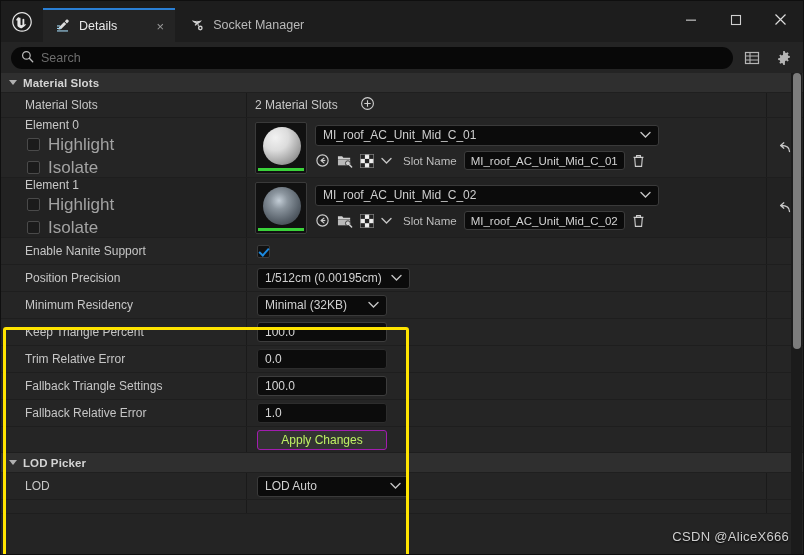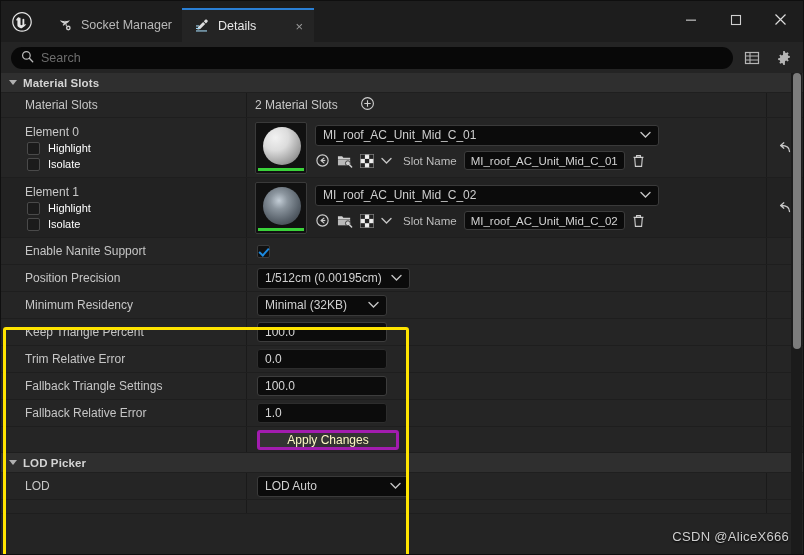--- a/index.html
+++ b/index.html
@@ -216,21 +216,21 @@
   }
   .chk.checked::after {
     content: "";
     position: absolute;
     left: 3px; top: 0px;
     width: 4px; height: 8px;
     border: solid #1c8ae0;
     border-width: 0 2px 2px 0;
     transform: rotate(42deg);
   }
-  .chk-label { font-size: 11px; color: #ffffff; }
+  .chk-label { font-size: 17px; color: #a3a3a3; }
 
   
   .mat-cell { display: flex; align-items: center; gap: 8px; width: 100%; padding: 5px 0; }
   .thumb {
     width: 52px; height: 52px;
     background: #111;
     border: 1px solid #3a3a3a;
     box-sizing: border-box;
     position: relative;
     border-radius: 2px;
@@ -308,29 +308,29 @@
     width: 130px;
     display: flex;
     align-items: center;
     padding: 0 7px;
     box-sizing: border-box;
     font-size: 12px;
     color: #d6d6d6;
   }
   .btn-disabled {
     background: #333333;
-    border: 3px solid #a21caf;
+    border: 1px solid #a21caf;
     border-radius: 3px;
     height: 20px;
-    width: 142px;
+    width: 130px;
     display: flex;
     align-items: center;
     justify-content: center;
     font-size: 12px;
-    color: #fef9c3;
+    color: #bef264;
     box-sizing: border-box;
   }
 
   
   .hl-box {
     position: absolute;
     left: 2px;
     top: 254px;
     width: 406px;
     height: 241px;
@@ -376,44 +376,44 @@
 <body>
 
 <div id="app">
 
   <div class="titlebar">
     <div class="ue-logo">
       <svg width="22" height="22" viewBox="0 0 24 24">
         <path fill="#e6e6e6" d="M12 1.2C6.1 1.2 1.3 6 1.3 11.9S6.1 22.6 12 22.6s10.7-4.8 10.7-10.7S17.9 1.2 12 1.2zm0 1.3c5.2 0 9.4 4.2 9.4 9.4S17.2 21.3 12 21.3 2.6 17.1 2.6 11.9 6.8 2.5 12 2.5z"></path>
         <path fill="#e6e6e6" d="M8.6 6.6c-1.4.6-2.6 1.9-3.1 3.4-.2.6.3.5.6.2.4-.4.9-.3.9.4v4.9c0 .9.6 1.7 1.4 2.1l2.1 1.1c.4.2.9.2 1.3 0 2-1 3.6-2.4 4.7-4.2.2-.3 0-.5-.3-.3-.5.4-1.1.6-1.7.6V9.4c0-.6-.4-1-1-1-.5 0-.9.3-1 .8v5.9c-.3.3-.8.5-1.2.5-.5 0-.9-.3-.9-.9V8.1c0-.5-.4-.9-.9-.9-.4 0-.8.3-.9.7V6.6z"></path>
       </svg>
-    </div>
-
-    <div class="tab inactive">
-      <span class="tab-icon">
-        <svg width="16" height="16" viewBox="0 0 16 16">
-          <path fill="#cfcfcf" d="M3 3.2c1 1.7 2.3 2.8 3.9 3.2L5.6 8l1.1.8 1.7-1.7c.3.6.4 1.3.4 2l1.1-.2c0-.9-.2-1.8-.6-2.5 1.5-.5 2.7-1.6 3.6-3.2-1.8.8-3.3 1-4.6.6L8 5.2l-.5-1.4c-1.3.4-2.8.2-4.5-.6z"></path>
-          <circle fill="#cfcfcf" cx="11.3" cy="11" r="2.4"></circle>
-          <circle fill="#1d1d1d" cx="11.3" cy="11" r="1"></circle>
-        </svg>
-      </span>
-      <span class="tab-label">Socket Manager</span>
     </div>
 
     <div class="tab active">
       <span class="tab-icon">
         <svg width="16" height="16" viewBox="0 0 16 16">
           <path fill="#dcdcdc" d="M12.6 1.6c-.3-.3-.8-.3-1.1 0L9.8 3.3l2.1 2.1 1.7-1.7c.3-.3.3-.8 0-1.1l-1-1zM9.1 4l-5 5-.6 2.7 2.7-.6 5-5L9.1 4z"></path>
           <rect fill="#9fd4f0" x="2" y="12.4" width="11" height="1.1"></rect>
           <rect fill="#9fd4f0" x="2" y="9.9" width="4" height="1.1"></rect>
           <rect fill="#9fd4f0" x="2" y="7.4" width="3" height="1.1"></rect>
         </svg>
       </span>
       <span class="tab-label">Details</span>
       <span class="tab-close">×</span>
+    </div>
+
+    <div class="tab inactive">
+      <span class="tab-icon">
+        <svg width="16" height="16" viewBox="0 0 16 16">
+          <path fill="#cfcfcf" d="M3 3.2c1 1.7 2.3 2.8 3.9 3.2L5.6 8l1.1.8 1.7-1.7c.3.6.4 1.3.4 2l1.1-.2c0-.9-.2-1.8-.6-2.5 1.5-.5 2.7-1.6 3.6-3.2-1.8.8-3.3 1-4.6.6L8 5.2l-.5-1.4c-1.3.4-2.8.2-4.5-.6z"></path>
+          <circle fill="#cfcfcf" cx="11.3" cy="11" r="2.4"></circle>
+          <circle fill="#1d1d1d" cx="11.3" cy="11" r="1"></circle>
+        </svg>
+      </span>
+      <span class="tab-label">Socket Manager</span>
     </div>
 
     <div class="win-controls">
       <div class="win-btn">
         <svg width="12" height="12" viewBox="0 0 12 12">
             <rect x="1" y="5.6" width="10" height="1.1" fill="#cfcfcf"></rect>
           </svg>
       </div>
       <div class="win-btn">
         <svg width="12" height="12" viewBox="0 0 12 12">

